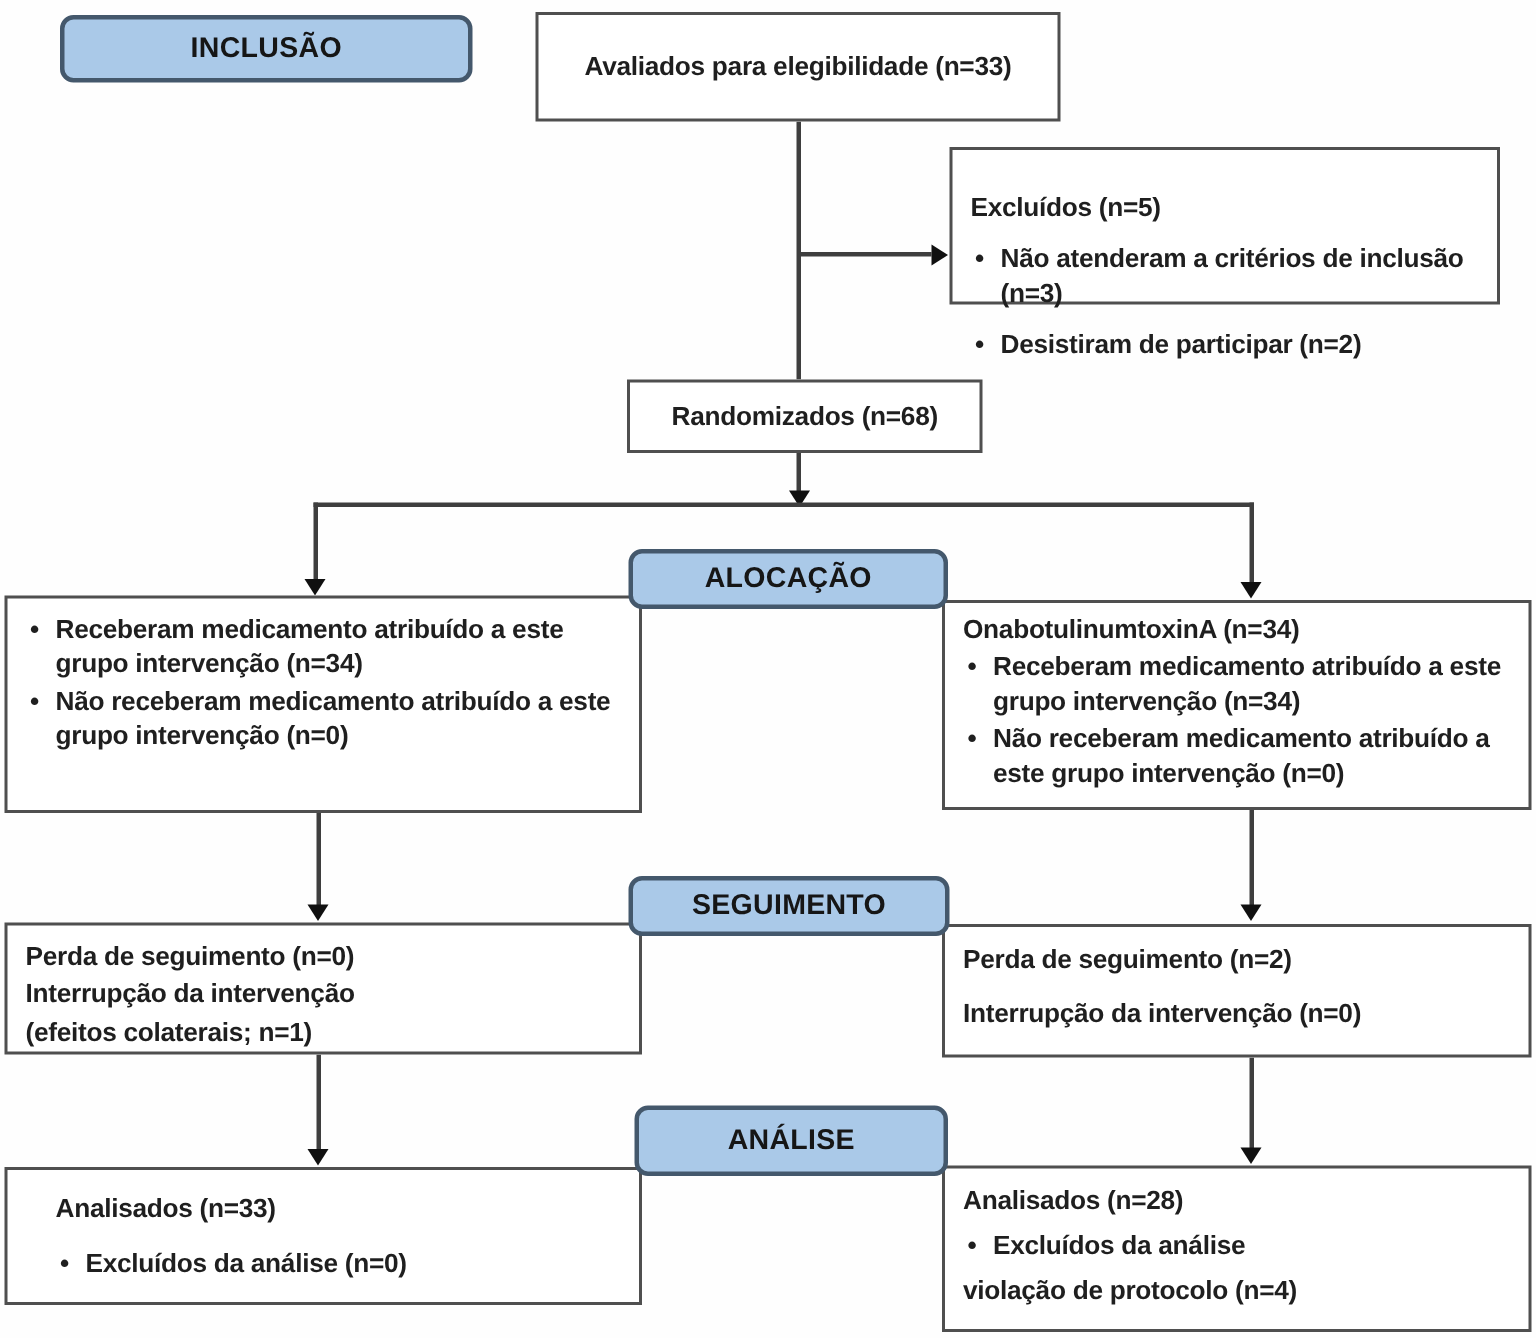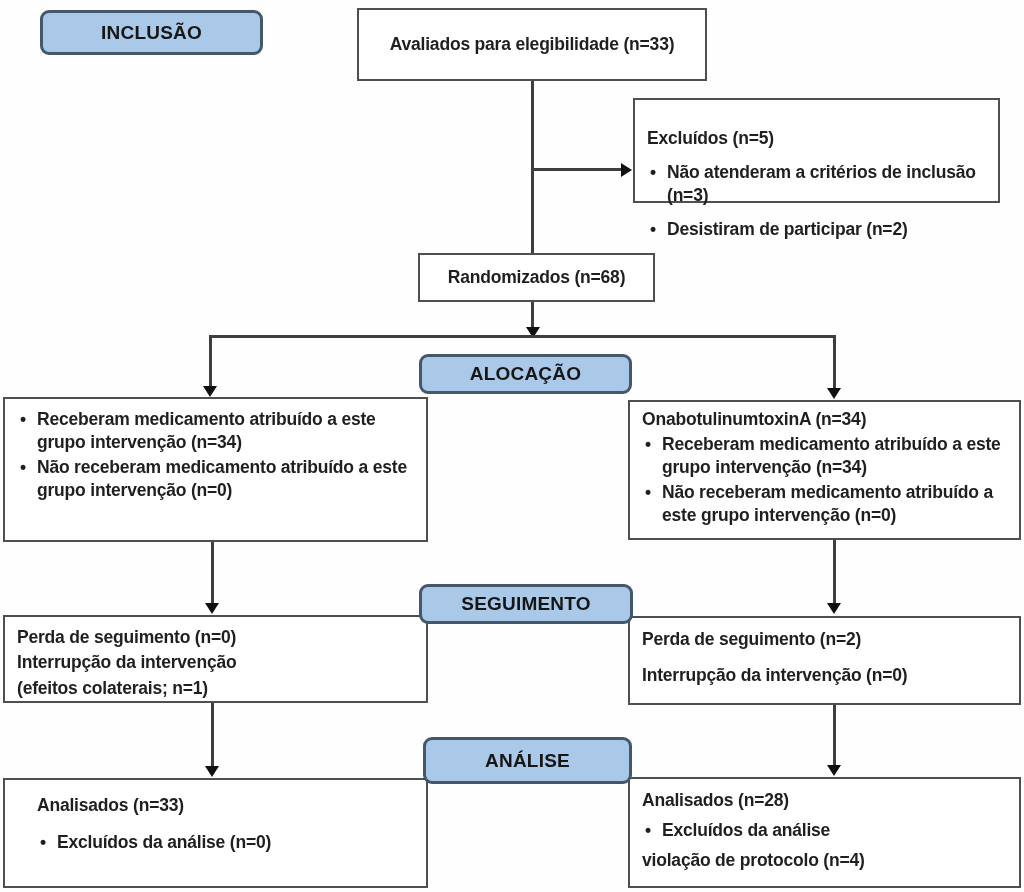--- a/index.html
+++ b/index.html
@@ -55,24 +55,24 @@
   <div class="line" style="left:211px;top:542px;width:3px;height:62px;"></div>
   <div class="arrow-down" style="left:205px;top:603px;"></div>
   <div class="line" style="left:833px;top:540px;width:3px;height:64px;"></div>
   <div class="arrow-down" style="left:827px;top:603px;"></div>
 
   <div class="line" style="left:211px;top:703px;width:3px;height:64px;"></div>
   <div class="arrow-down" style="left:205px;top:766px;"></div>
   <div class="line" style="left:833px;top:705px;width:3px;height:61px;"></div>
   <div class="arrow-down" style="left:827px;top:765px;"></div>
 
-  <div class="badge" style="left:40px;top:10px;width:223px;height:45px;">
+  <div class="badge" style="left:40px;top:10px;width:275px;height:45px;">
     <span>INCLUSÃO</span>
   </div>
-  <div class="badge" style="left:419px;top:354px;width:213px;height:40px;">
+  <div class="badge" style="left:419px;top:366px;width:213px;height:40px;">
     <span>ALOCAÇÃO</span>
   </div>
   <div class="badge" style="left:423px;top:737px;width:209px;height:47px;">
     <span>ANÁLISE</span>
   </div>
   <div class="badge" style="left:419px;top:584px;width:214px;height:40px;">
     <span>SEGUIMENTO</span>
   </div>
 
   <div class="box center" style="left:357px;top:8px;width:350px;height:73px;">
@@ -122,21 +122,21 @@
     <span class="ln">Perda de seguimento (n=0)</span>
     <span class="ln">Interrupção da intervenção</span>
     <span class="ln">(efeitos colaterais; n=1)</span>
   </div>
 
   <div class="box pad" style="left:628px;top:616px;width:393px;height:89px;padding-top:10px;">
     <span class="ln">Perda de seguimento (n=2)</span>
     <span class="ln gap-top">Interrupção da intervenção (n=0)</span>
   </div>
 
-  <div class="box pad" style="left:3px;top:778px;width:425px;height:110px;padding-top:14px;padding-left:32px;">
+  <div class="box pad" style="left:3px;top:778px;width:425px;height:92px;padding-top:14px;padding-left:32px;">
     <span class="ln">Analisados (n=33)</span>
     <div class="bullet" style="margin-top:14px;">
       <span class="dot">•</span>
       <span class="btxt">Excluídos da análise (n=0)</span>
     </div>
   </div>
 
   <div class="box pad" style="left:628px;top:777px;width:393px;height:111px;padding-top:10px;">
     <span class="ln">Analisados (n=28)</span>
     <div class="bullet" style="margin-top:7px;">

